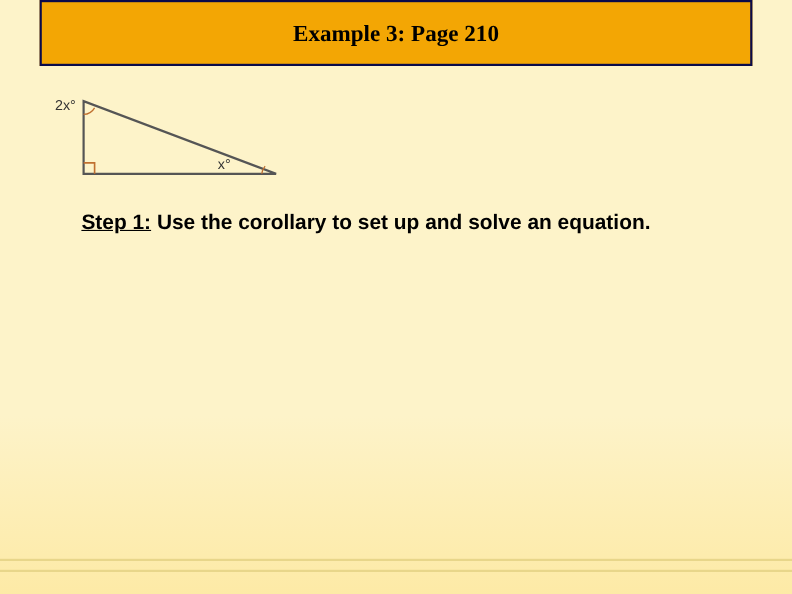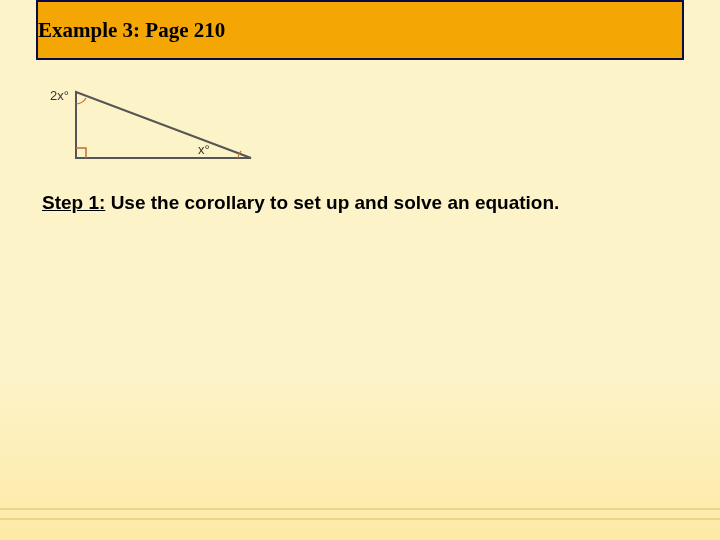--- a/index.html
+++ b/index.html
@@ -12,20 +12,21 @@
   .header-bar {
     position: absolute;
     top: 0;
     left: 36px;
     right: 36px;
     height: 60px;
     background: #f3a604;
     border: 2px solid #0a0a4a;
     display: flex;
     align-items: center;
+    justify-content: center;
   }
   .header-text {
     font-size: 21px;
     font-weight: bold;
     color: #000;
     font-family: "Times New Roman", serif;
   }
   .figure-container {
     position: absolute;
     top: 80px;
@@ -43,20 +44,21 @@
     position: absolute;
     top: 192px;
     left: 42px;
     right: 42px;
     font-size: 19px;
     font-weight: bold;
     color: #000;
   }
   .step-heading {
     text-decoration: underline;
+    margin-left: 32px;
   }
   .bottom-stripe {
     position: absolute;
     bottom: 30px;
     left: 0;
     right: 0;
     height: 2px;
     background: #e8d68a;
   }
   .bottom-stripe2 {

